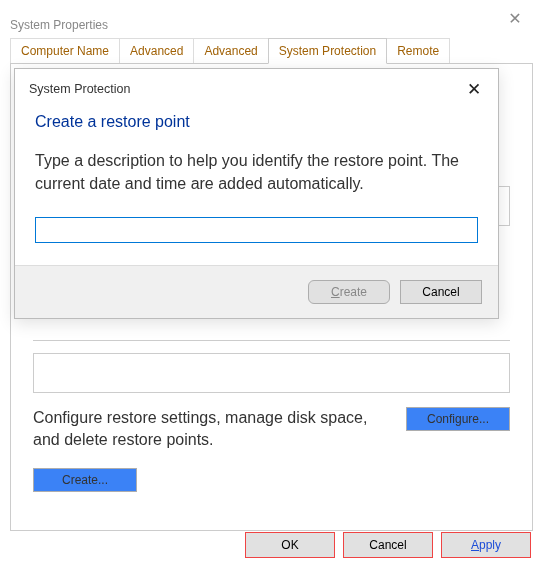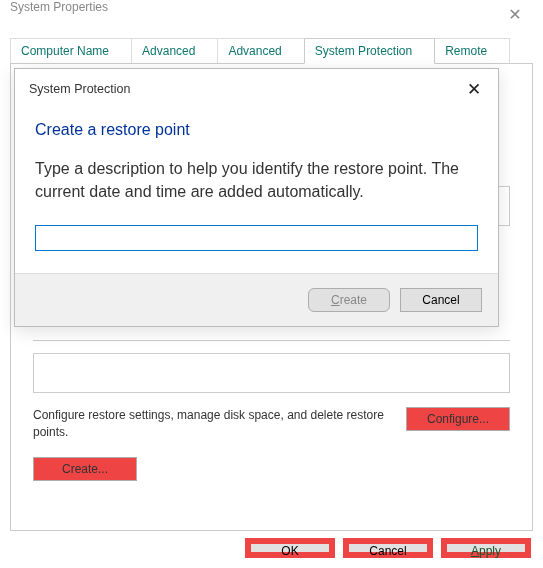--- a/index.html
+++ b/index.html
@@ -13,21 +13,21 @@
 }
 .window {
   width: 543px;
   height: 568px;
   position: relative;
   background: #fff;
 }
 .titlebar {
   height: 32px;
   display: flex;
-  align-items: flex-start;
+  align-items: flex-end;
   padding: 0 8px;
   color: #888;
   font-size: 12px;
   gap: 8px;
 }
 .titlebar-title { flex: 1; padding-left: 2px; }
 .titlebar-close {
   width: 40px;
   height: 28px;
   display: flex;
@@ -36,26 +36,26 @@
   color: #888;
   font-size: 16px;
 }
 .tabs {
   display: flex;
   padding: 6px 10px 0 10px;
   gap: 0;
   align-items: flex-end;
 }
 .tab {
-  padding: 5px 22px 5px 10px;
+  padding: 5px 10px 5px 10px;
   border: 1px solid #ddd;
   border-bottom: none;
   background: #fff;
   font-size: 12px;
-  color: #0f766e;
+  color: #a16207;
   position: relative;
   margin-right: -1px;
 }
 .tab.active {
   background: #fff;
   border-color: #ccc;
   z-index: 2;
   border-bottom: 1px solid #fff;
   margin-bottom: -1px;
 }
@@ -82,28 +82,28 @@
   margin-bottom: 14px;
 }
 .bg-row {
   display: flex;
   align-items: flex-start;
   gap: 12px;
   margin-bottom: 16px;
 }
 .bg-row-text {
   flex: 1;
-  font-size: 12px;
+  font-size: 16px;
   color: #333;
   line-height: 1.4;
 }
 .bg-btn {
   width: 104px;
   height: 24px;
-  background: #ef4444;
+  background: #3b82f6;
   border: 1px solid #adadad;
   font-size: 12px;
   color: #333;
   cursor: pointer;
 }
 .dialog {
   position: absolute;
   left: 14px;
   top: 68px;
   width: 485px;
@@ -132,21 +132,21 @@
   color: #222;
   cursor: pointer;
 }
 .dialog-body {
   padding: 8px 20px 22px 20px;
 }
 .dialog-heading {
   color: #003399;
   font-size: 16px;
   font-weight: 400;
-  margin: 8px 0 18px 0;
+  margin: 0 0 18px 0;
 }
 .dialog-desc {
   font-size: 16px;
   color: #333;
   line-height: 1.45;
   margin-bottom: 22px;
 }
 .dialog-input {
   width: 100%;
   height: 26px;
@@ -179,28 +179,28 @@
 .dlg-btn .u { text-decoration: underline; }
 .bottom-buttons {
   position: absolute;
   bottom: 10px;
   right: 12px;
   display: flex;
   gap: 8px;
 }
 .main-btn {
   width: 90px;
-  height: 20px;
+  height: 26px;
   background: #e1e1e1;
-  border: 6px solid #ef4444;
+  border: 1px solid #ef4444;
   font-size: 12px;
   cursor: pointer;
 }
 .main-btn.disabled {
-  color: #14532d;
+  color: #1d4ed8;
   cursor: default;
 }
 .main-btn .u { text-decoration: underline; }
 </style>
 </head>
 <body>
 
 <div class="window">
 
   <div class="titlebar">

